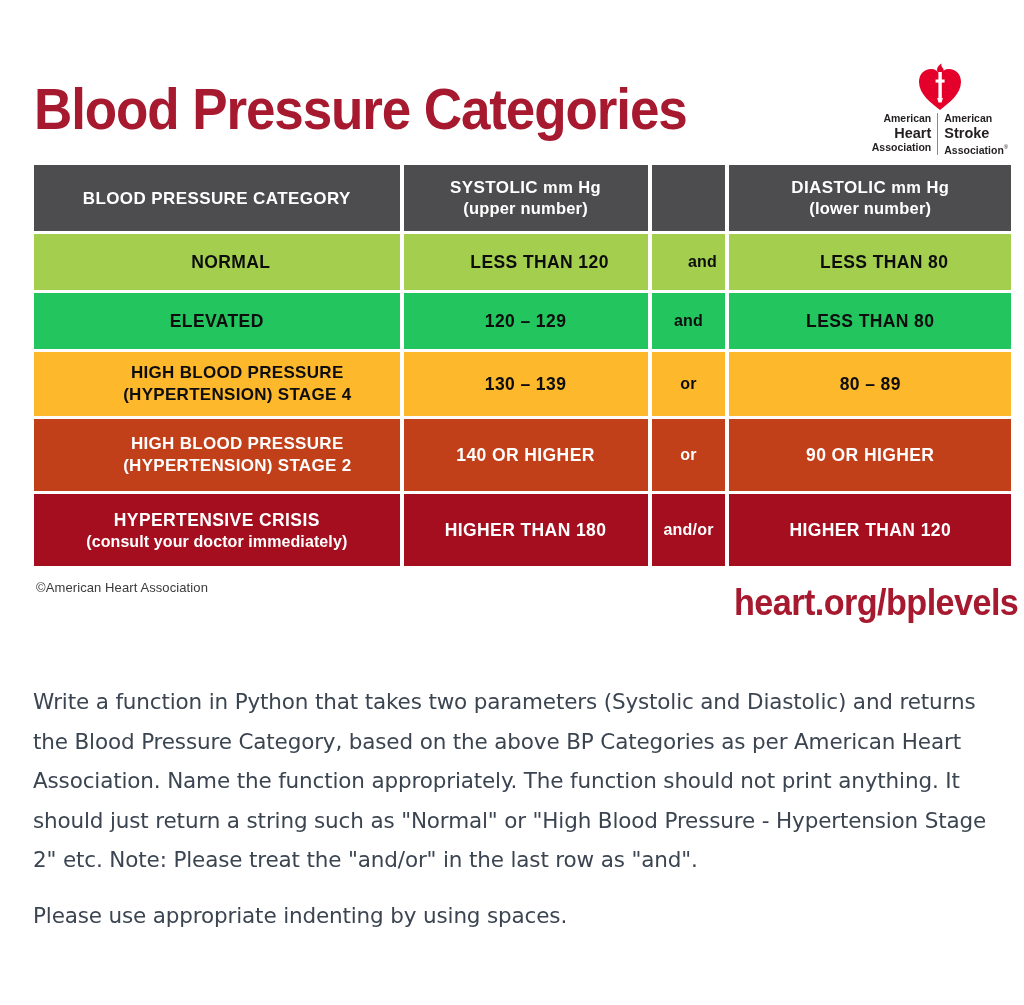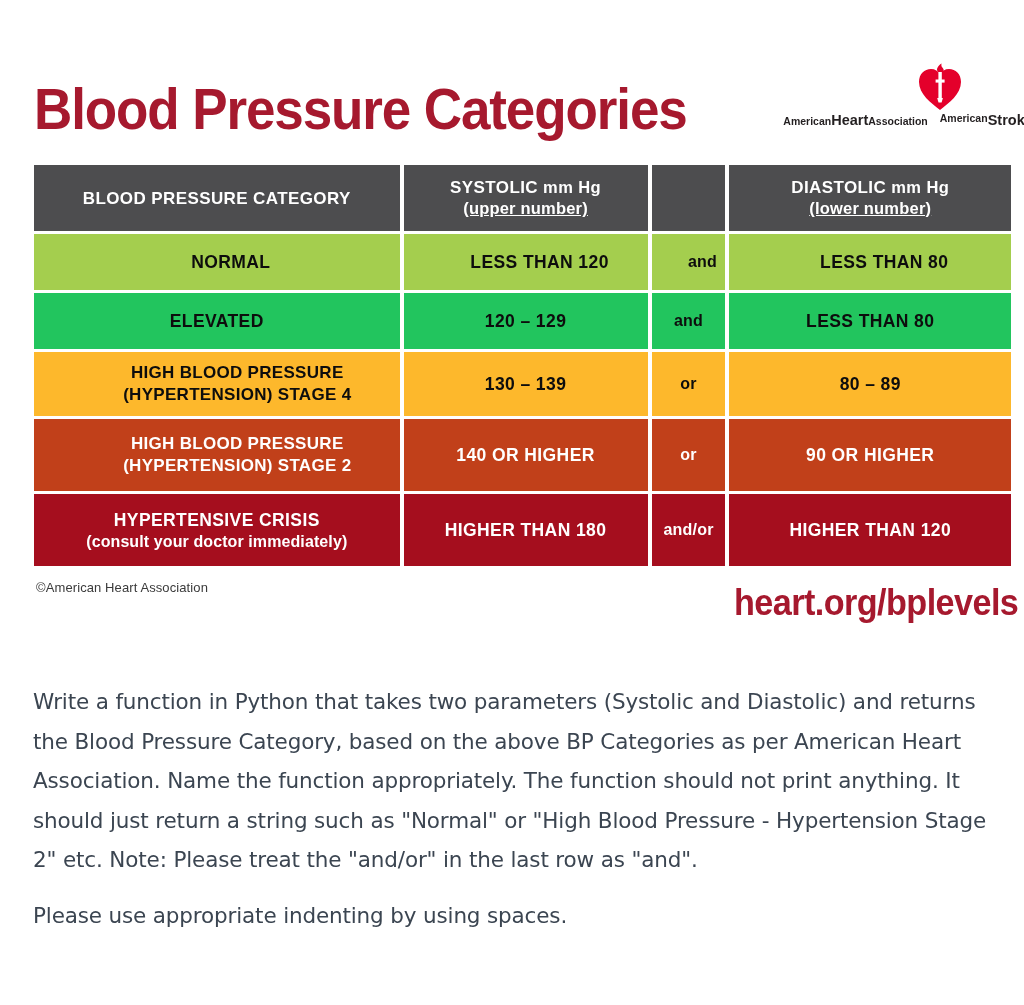--- a/index.html
+++ b/index.html
@@ -75,21 +75,21 @@
     position: absolute;
     left: 0;
     top: 50px;
     width: 152px;
     display: flex;
     align-items: stretch;
     justify-content: center;
   }
   .logo-col {
     display: flex;
-    flex-direction: row;
+    flex-direction: column;
     padding: 0 6px;
   }
   .logo-col.left { align-items: flex-end; text-align: right; }
   .logo-col.right { align-items: flex-start; text-align: left; }
   .logo-divider {
     width: 1px;
     background: #8a8a8a;
     margin: 1px 0 2px 0;
   }
   .logo-line1 {
@@ -148,21 +148,20 @@
     background: #4D4D4F;
     color: #ffffff;
     height: 66px;
     font-size: 17px;
     line-height: 21px;
     letter-spacing: 0.4px;
   }
   .hdr-sub {
     font-size: 16.5px;
     letter-spacing: 0.2px;
-    text-decoration: underline;
   }
   .hdr-unit { font-size: 16.5px; }
 
   .row-normal td { background: #A4CE4E; color: #0d0d0d; height: 56px; padding-left: 28px; }
   .row-elevated td { background: #22c55e; color: #0d0d0d; height: 56px; }
   .row-stage1 td { background: #FDB82C; color: #0d0d0d; height: 64px; }
   .row-stage2 td { background: #C1401A; color: #ffffff; height: 72px; }
   .row-crisis td { background: #A50E1E; color: #ffffff; height: 72px; }
 
   .cell-text {

